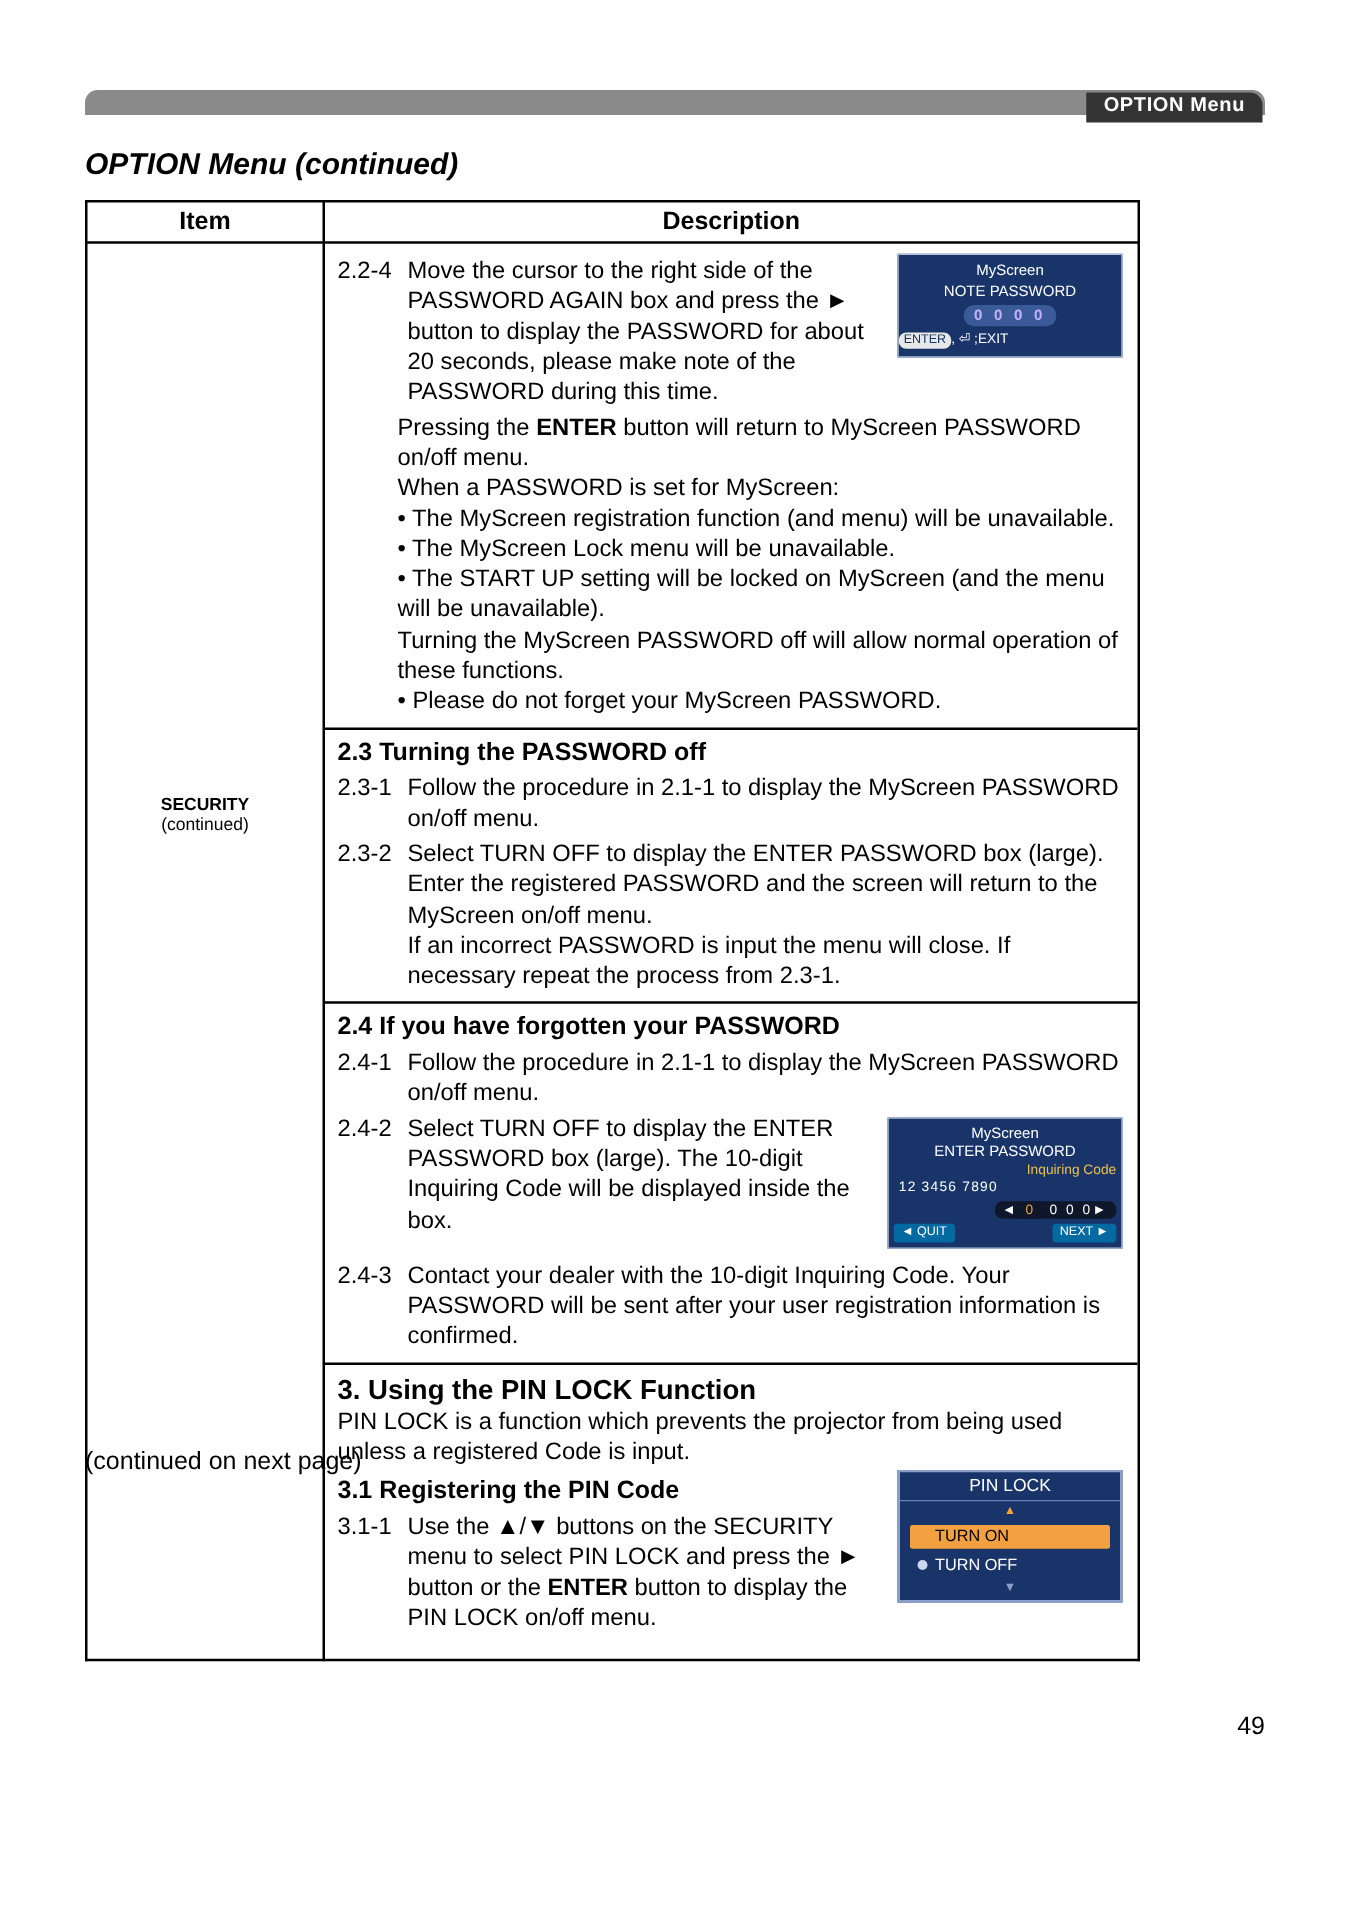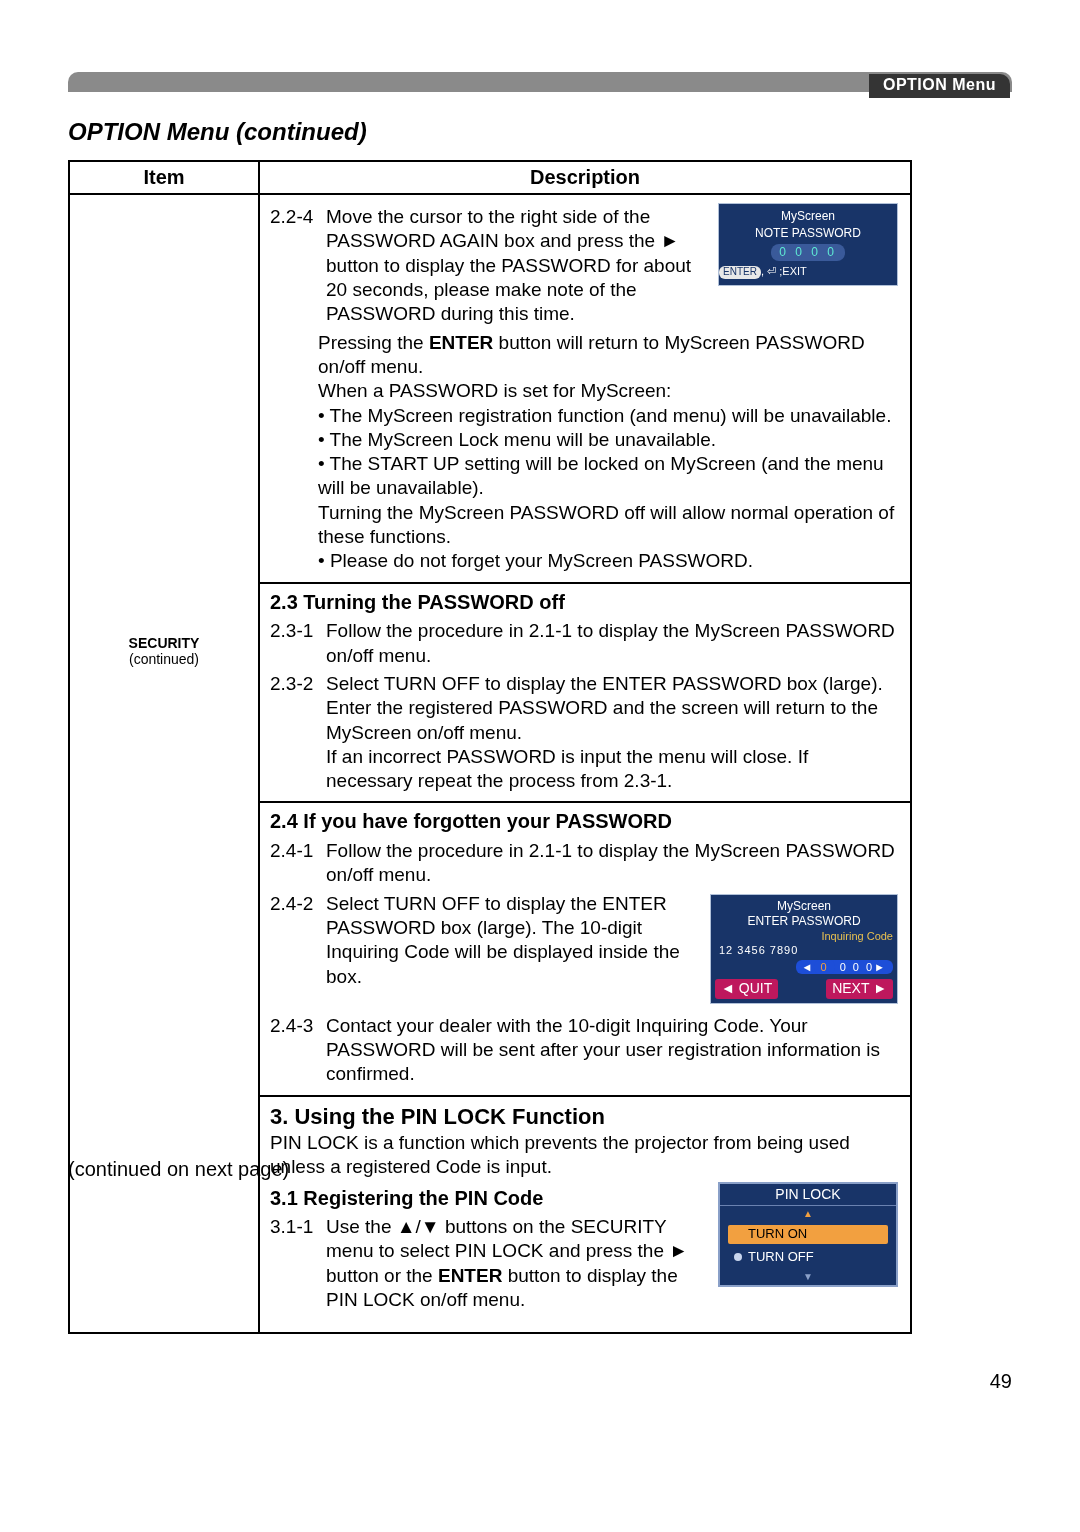--- a/index.html
+++ b/index.html
@@ -93,21 +93,22 @@
   color: #fff;
   padding: 4px 0 6px;
 }
 .osd-note .line { text-align: center; padding: 1px 0; }
 .osd-note .digits {
   display: inline-block;
   background: #3a5a9a;
   border-radius: 8px;
   padding: 1px 8px;
   letter-spacing: 3px;
-  color: #5eead4;
+  color: #c4b5fd;
+  font-weight: bold;
 }
 .osd-note .footer { text-align: left; font-size: 11px; margin-top: 2px; }
 .osd-note .enterbtn {
   display: inline-block;
   background: #e8e8e8;
   color: #183468;
   border-radius: 6px;
   padding: 0 4px;
   font-size: 10px;
 }
@@ -120,32 +121,32 @@
   padding: 4px 4px 4px 4px;
 }
 .osd-enter .t1 { text-align: center; }
 .osd-enter .iq { color: #e8c050; font-size: 11px; padding-left: 4px; text-align: right; }
 .osd-enter .code { font-size: 11px; padding-left: 4px; letter-spacing: 1px; }
 .osd-enter .entry {
   text-align: right;
   margin-top: 2px;
 }
 .osd-enter .entry span {
-  background: #1d4ed8;
+  background: #0f172a;
   border-radius: 6px;
   padding: 1px 6px;
   letter-spacing: 2px;
   font-size: 11px;
 }
 .osd-enter .entry .cur { color: #f2a040; }
 .osd-enter .btnrow { display: flex; justify-content: space-between; margin-top: 4px; }
 .osd-enter .btn {
-  background: #be185d;
+  background: #0369a1;
   border-radius: 3px;
-  font-size: 14px;
+  font-size: 10px;
   padding: 1px 6px;
 }
 .osd-pin {
   width: 180px;
   background: #183468;
   border: 2px solid #8aa0c8;
   color: #fff;
 }
 .osd-pin .hdr {
   background: #183468;

